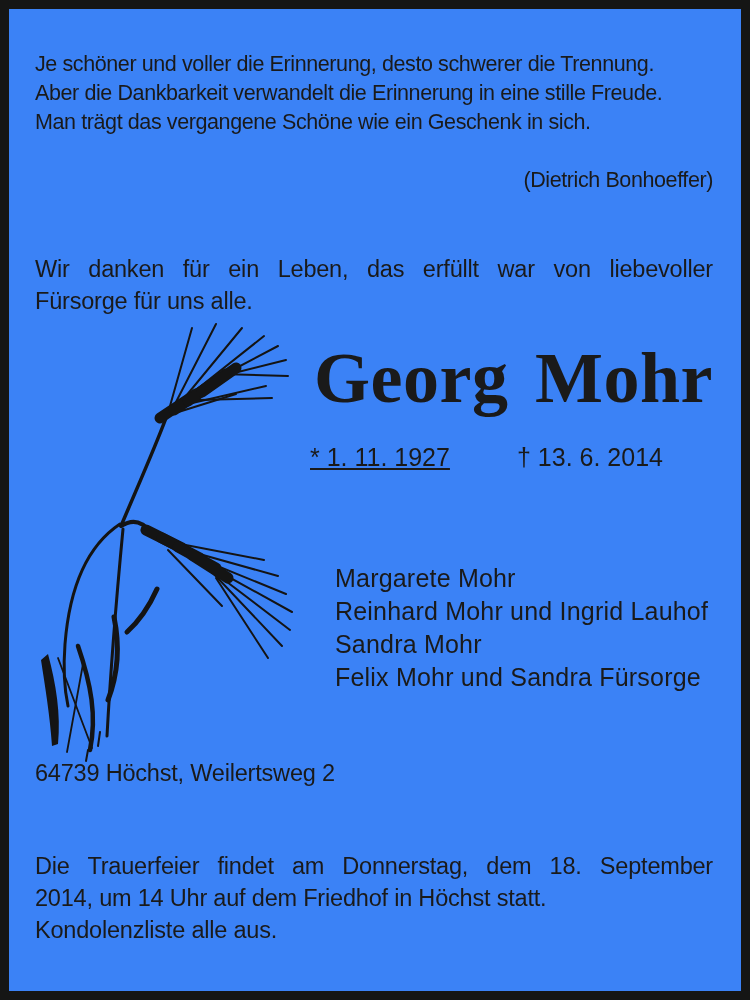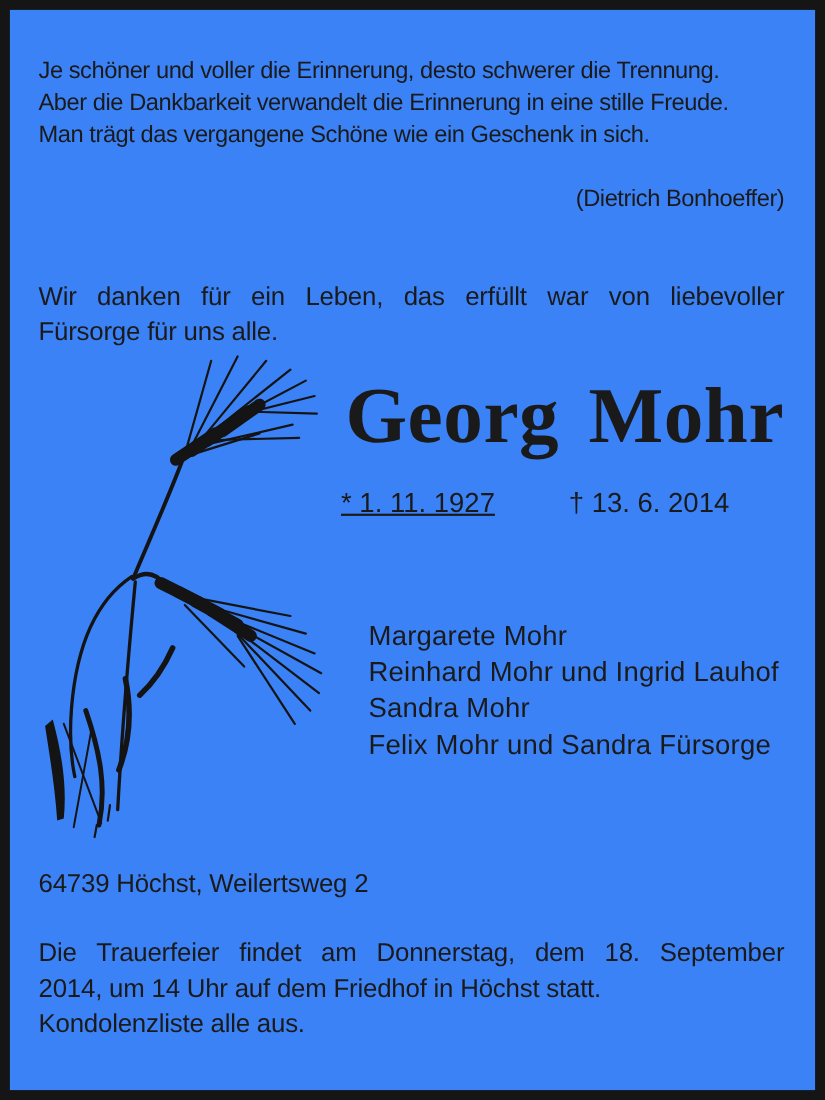--- a/index.html
+++ b/index.html
@@ -58,21 +58,21 @@
   .birth-date { position: absolute; left: 310px; white-space: nowrap; text-decoration: underline; }
   .death-date { position: absolute; left: 517px; white-space: nowrap; }
   .mourners-block {
     position: absolute;
     left: 311px; top: 562px; width: 420px;
     font-size: 25px; line-height: 33px; letter-spacing: 0.2px; margin-left: 24px;
   }
   .mourner-line { white-space: nowrap; }
   .address-line {
     position: absolute;
-    left: 35px; top: 790px;
+    left: 35px; top: 760px;
     font-size: 23.5px; letter-spacing: -0.2px;
     white-space: nowrap;
   }
   .funeral-block {
     position: absolute;
     left: 35px; top: 850px; width: 678px;
     font-size: 23.5px; line-height: 32px; letter-spacing: -0.2px;
   }
 </style>
 </head>

